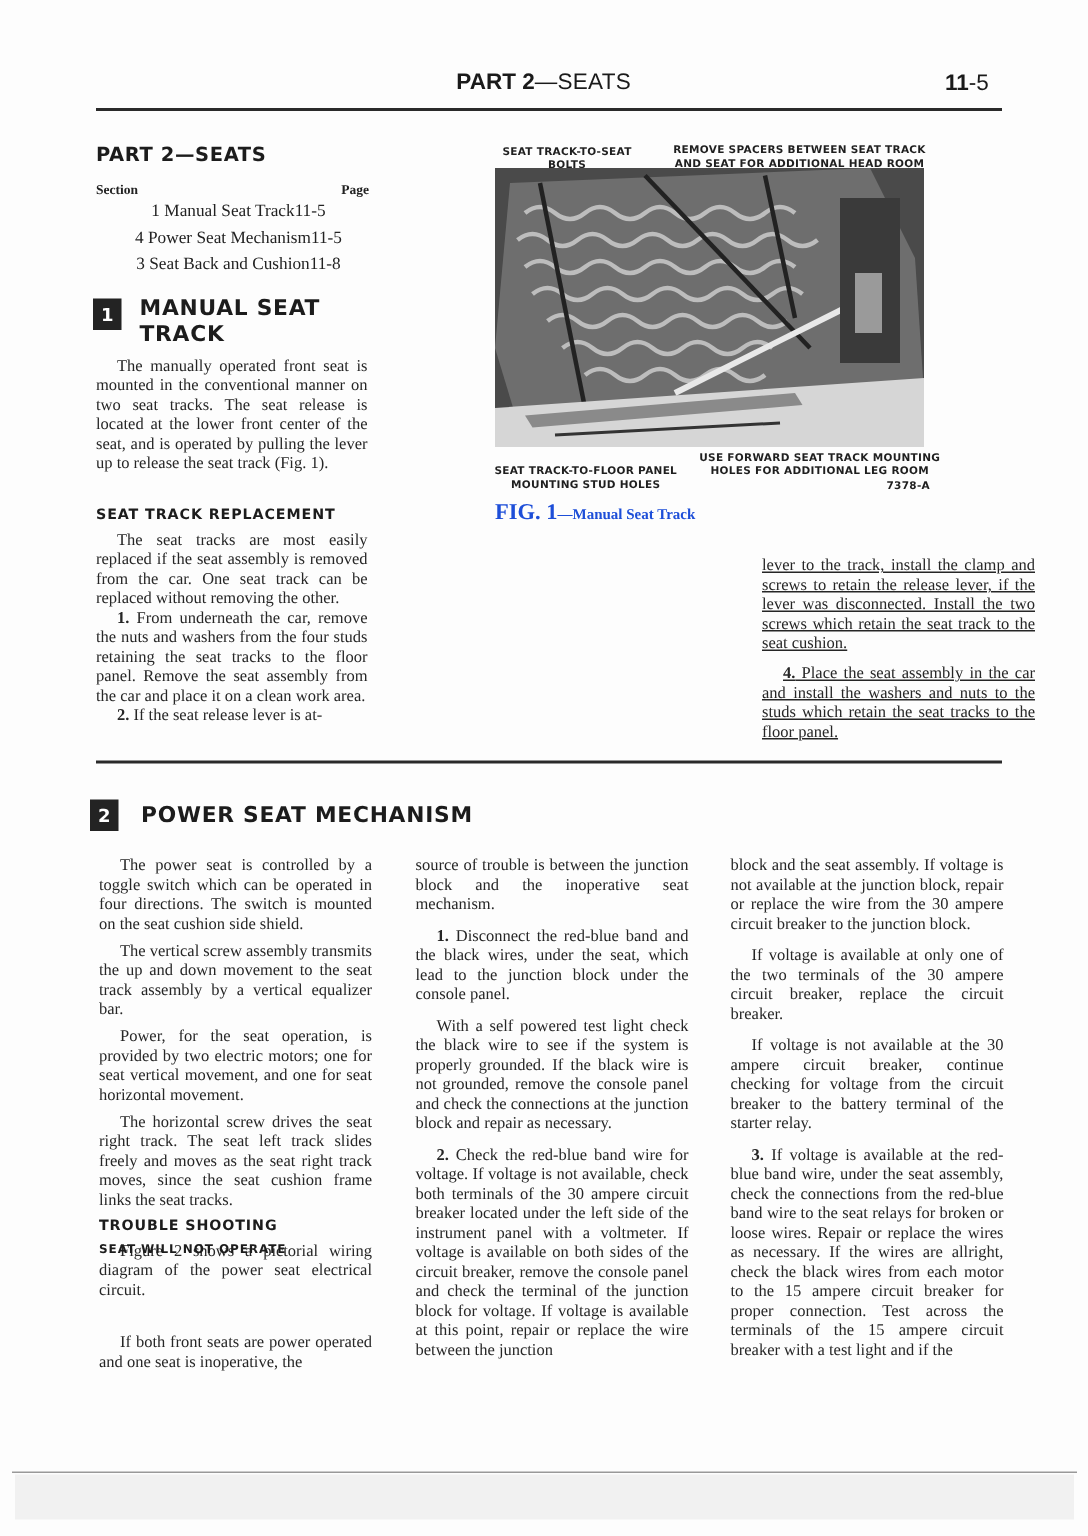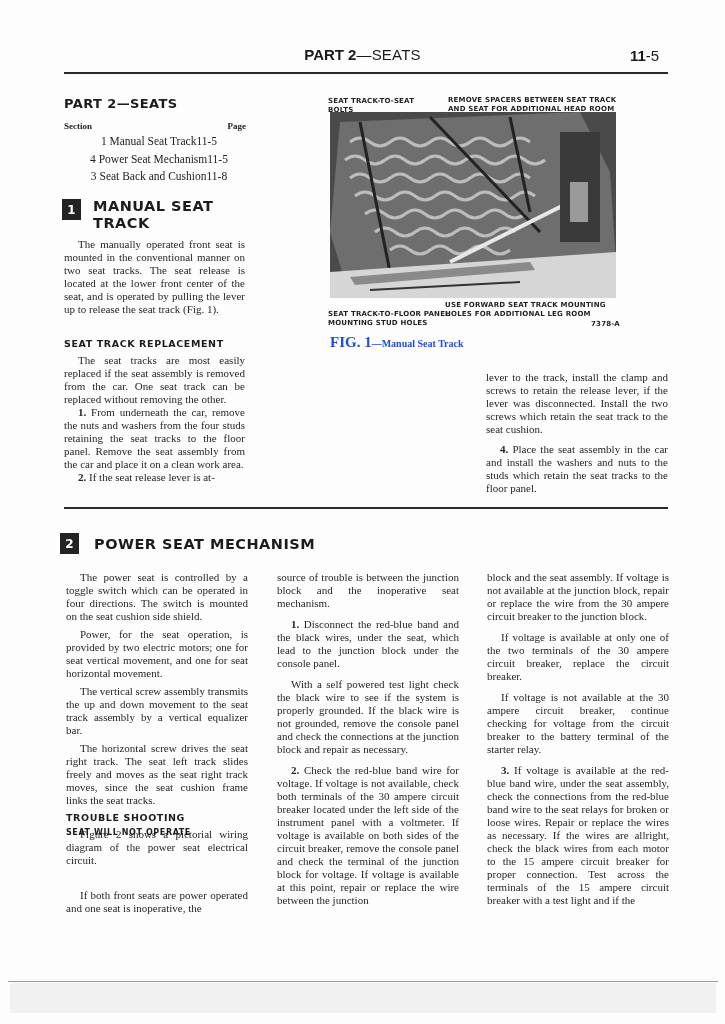--- a/index.html
+++ b/index.html
@@ -43,21 +43,21 @@
     font-family: "DejaVu Sans", "Liberation Sans", sans-serif;
     font-weight: bold; font-size: 9.5px; letter-spacing: 0.6px; color: #1c1c1c;
   }
   .subhead.small { font-size: 8px; }
   .col { font-size: 11px; line-height: 13px; text-align: justify; color: #262626; }
   .col p { margin: 0; text-indent: 14px; }
   .col p.gap { margin-top: 7px; }
   .col b { font-weight: bold; }
   .caption {
     font-family: "DejaVu Sans", "Liberation Sans", sans-serif;
-    font-weight: bold; font-size: 7px; color: #1f1f1f; line-height: 9px; letter-spacing: 0.2px;
+    font-weight: bold; font-size: 7px; color: #1f1f1f; text-align: center; line-height: 9px; letter-spacing: 0.2px;
   }
   .fig-label {
     font-family: Liberation Serif, serif; color: #1d4ed8;
   }
   .fig-label .big { font-weight: bold; font-size: 15px; }
   .fig-label .small { font-weight: bold; font-size: 10px; }
   .photo {
     left: 330px; top: 112px; width: 286px; height: 186px; overflow: hidden;
     background: #3a3a3a;
   }
@@ -140,50 +140,50 @@
     </g>
     <line x1="120" y1="150" x2="240" y2="90" stroke="#e8e8e8" stroke-width="4"></line>
     <rect x="230" y="20" width="40" height="110" fill="#3a3a3a"></rect>
     <rect x="240" y="70" width="18" height="40" fill="#9a9a9a"></rect>
     <polygon points="0,160 286,140 286,186 0,186" fill="#d6d6d6"></polygon>
     <polygon points="20,165 200,150 205,158 25,173" fill="#8a8a8a"></polygon>
     <line x1="40" y1="178" x2="190" y2="170" stroke="#333" stroke-width="2"></line>
   </svg>
 </div>
 
-<div class="abs caption" style="left:445px; top:301px; width:175px;">
+<div class="abs caption" style="left:459px; top:301px; width:175px;">
   <div>USE FORWARD SEAT TRACK MOUNTING</div>
   <div>HOLES FOR ADDITIONAL LEG ROOM</div>
 </div>
 <div class="abs caption" style="left:328px; top:310px; width:125px;">
   <div>SEAT TRACK-TO-FLOOR PANEL</div>
   <div>MOUNTING STUD HOLES</div>
 </div>
 <div class="abs caption" style="left:575px; top:320px; width:45px; text-align:right;">7378-A</div>
 <div class="abs fig-label" style="left:330px; top:333px;">
   <span class="big">FIG. 1</span><span class="small">—Manual Seat Track</span>
 </div>
 
 <div class="abs col" style="left:276px; top:371px; width:182px;">
 </div>
 
-<div class="abs col" style="left:486px; top:371px; width:182px;">
+<div class="abs col" style="left:508px; top:371px; width:182px;text-decoration:underline;">
   <p style="text-indent:0">lever to the track, install the clamp and screws to retain the release lever, if the lever was disconnected. Install the two screws which retain the seat track to the seat cushion.</p>
   <p class="gap"><b>4.</b><span> Place the seat assembly in the car and install the washers and nuts to the studs which retain the seat tracks to the floor panel.</span></p>
 </div>
 
 <div class="abs rule" style="left:64px; top:507px; width:604px; height:1.5px;"></div>
 
 <div class="abs sec-badge" style="left:60px; top:533px;">2</div>
 <div class="abs sec-title" style="left:94px; top:536px;">POWER SEAT MECHANISM</div>
 
 <div class="abs col" style="left:66px; top:571px; width:182px;">
   <p>The power seat is controlled by a toggle switch which can be operated in four directions. The switch is mounted on the seat cushion side shield.</p>
+  <p class="gap" style="margin-top:5px">The vertical screw assembly transmits the up and down movement to the seat track assembly by a vertical equalizer bar.</p>
   <p class="gap" style="margin-top:5px">Power, for the seat operation, is provided by two electric motors; one for seat vertical movement, and one for seat horizontal movement.</p>
-  <p class="gap" style="margin-top:5px">The vertical screw assembly transmits the up and down movement to the seat track assembly by a vertical equalizer bar.</p>
   <p class="gap" style="margin-top:5px">The horizontal screw drives the seat right track. The seat left track slides freely and moves as the seat right track moves, since the seat cushion frame links the seat tracks.</p>
 </div>
 <div class="abs subhead" style="left:66px; top:812px;">TROUBLE SHOOTING</div>
 <div class="abs col" style="left:66px; top:828px; width:182px;">
   <p>Figure 2 shows a pictorial wiring diagram of the power seat electrical circuit.</p>
 </div>
 <div class="abs subhead small" style="left:66px; top:828px;">SEAT WILL NOT OPERATE</div>
 <div class="abs col" style="left:66px; top:889px; width:182px;">
   <p>If both front seats are power operated and one seat is inoperative, the</p>
 </div>

